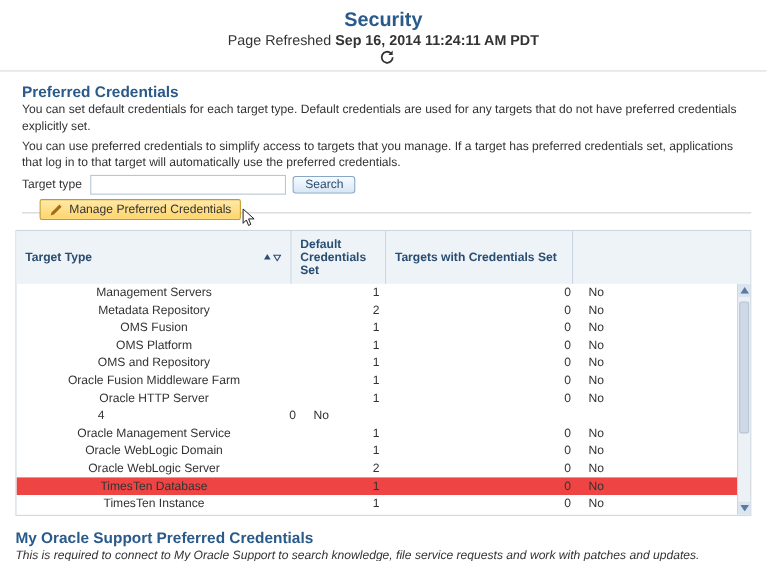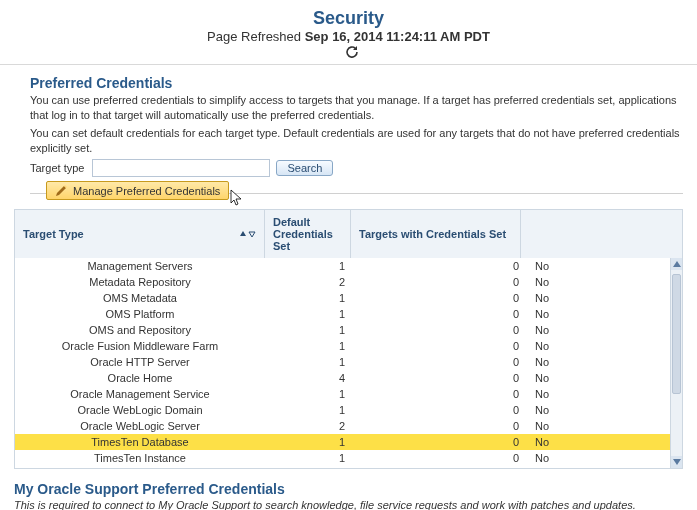--- a/index.html
+++ b/index.html
@@ -6,21 +6,21 @@
   html, body { margin:0; padding:0; font-family: Tahoma, Arial, sans-serif; font-size:11px; color:#333; background:#fff; }
   .page { width:697px; height:510px; position:relative; overflow:hidden; }
 
   .header { display:flex; align-items:center; padding:8px 14px 4px 14px; border-bottom:1px solid #d9d9d9;flex-direction:column; }
   .header-title { font-size:18px; font-weight:bold; color:#2a5a8a; }
   .header-spacer { flex:1; }
   .page-refreshed { font-size:13px; color:#333; }
   .page-refreshed b { font-weight:bold; }
   .refresh-icon { margin-left:6px; display:inline-flex; }
 
-  .section { padding:10px 14px 0 30px; }
+  .section { padding:10px 14px 0 20px; }
   .section-title { font-size:14px; font-weight:bold; color:#2a5a8a; margin-bottom:2px; }
   .desc { font-size:11px; color:#333; line-height:1.35; margin:0 0 3px 0; }
 
   .filter-row { display:flex; align-items:center; gap:6px; margin-top:4px; margin-bottom:0; }
   .filter-label { font-size:11px; margin-right:2px; }
   .filter-input { width:178px; height:18px; border:1px solid #b8c6d6; background:#fff; padding:1px 4px; font-size:11px; }
   .btn { background:linear-gradient(#f7fbff,#d7e6f5); border:1px solid #88a7c6; border-radius:3px; padding:1px 10px; font-size:11px; color:#2a4d72; cursor:pointer; }
 
   .mpc-wrap { position:relative; height:30px; margin-top:2px; }
   .mpc-line { position:absolute; left:0; right:0; top:14px; height:1px; background:#d0d0d0; }
@@ -37,21 +37,21 @@
   .sort { margin-left:auto; display:inline-flex; gap:1px; }
   .sort svg { display:block; }
   .col-type { width:250px; }
   .col-total { width:92px; text-align:left; }
   .col-set { width:170px; text-align:left; }
   .col-def { width:86px; text-align:left; }
   .col-rem { flex:1; }
 
   .table-body { height:210px; overflow:hidden; position:relative; }
   .row { display:flex; font-size:11px; height:16px; line-height:16px; }
-  .row.selected { background:#fde047; }
+  .row.selected { background:#ef4444; }
   .cell { padding:0 8px; white-space:nowrap; }
   .cell.col-type { width:250px;text-align:center; }
   .cell.col-total { width:92px; text-align:right; padding-right:12px; }
   .cell.col-set { width:170px; text-align:right; padding-right:8px; }
   .cell.col-def { width:86px; }
   .cell.col-rem { flex:1; }
 
   .vscroll { position:absolute; right:0; top:0; bottom:0; width:12px; background:#ecf1f6; border-left:1px solid #cdd7e1; }
   .vscroll .arrow { height:12px; display:flex; align-items:center; justify-content:center; background:#dbe5f0; cursor:pointer; }
   .vscroll .track { position:absolute; top:12px; bottom:12px; left:0; right:0; }
@@ -74,22 +74,22 @@
   <span class="refresh-icon">
     <svg width="16" height="16" viewBox="0 0 16 16">
           <path fill="none" stroke="#333" stroke-width="1.6" d="M13 8a5 5 0 1 1-1.7-3.7"></path>
           <path fill="#333" d="M13 2v4H9z"></path>
         </svg>
   </span>
 </div>
 
 <div class="section">
   <div class="section-title">Preferred Credentials</div>
+  <p class="desc">You can set default credentials for each target type. Default credentials are used for any targets that do not have preferred credentials explicitly set.</p>
   <p class="desc">You can use preferred credentials to simplify access to targets that you manage. If a target has preferred credentials set, applications that log in to that target will automatically use the preferred credentials.</p>
-  <p class="desc">You can set default credentials for each target type. Default credentials are used for any targets that do not have preferred credentials explicitly set.</p>
 
   <div class="filter-row">
     <span class="filter-label">Target type</span>
     <input class="filter-input" type="text" value="" style="">
     <button class="btn">Search</button>
   </div>
 
   <div class="mpc-wrap">
     <div class="mpc-line"></div>
     <button class="mpc-btn">
@@ -135,21 +135,21 @@
           <div class="cell col-rem"></div>
         </div>
         <div class="row">
           <div class="cell col-type">Metadata Repository</div>
           <div class="cell col-total">2</div>
           <div class="cell col-set">0</div>
           <div class="cell col-def">No</div>
           <div class="cell col-rem"></div>
         </div>
         <div class="row">
-          <div class="cell col-type">OMS Metadata</div>
+          <div class="cell col-type">OMS Fusion</div>
           <div class="cell col-total">1</div>
           <div class="cell col-set">0</div>
           <div class="cell col-def">No</div>
           <div class="cell col-rem"></div>
         </div>
         <div class="row">
           <div class="cell col-type">OMS Platform</div>
           <div class="cell col-total">1</div>
           <div class="cell col-set">0</div>
           <div class="cell col-def">No</div>
@@ -170,21 +170,20 @@
           <div class="cell col-rem"></div>
         </div>
         <div class="row">
           <div class="cell col-type">Oracle HTTP Server</div>
           <div class="cell col-total">1</div>
           <div class="cell col-set">0</div>
           <div class="cell col-def">No</div>
           <div class="cell col-rem"></div>
         </div>
         <div class="row">
-          <div class="cell col-type">Oracle Home</div>
           <div class="cell col-total">4</div>
           <div class="cell col-set">0</div>
           <div class="cell col-def">No</div>
           <div class="cell col-rem"></div>
         </div>
         <div class="row">
           <div class="cell col-type">Oracle Management Service</div>
           <div class="cell col-total">1</div>
           <div class="cell col-set">0</div>
           <div class="cell col-def">No</div>

